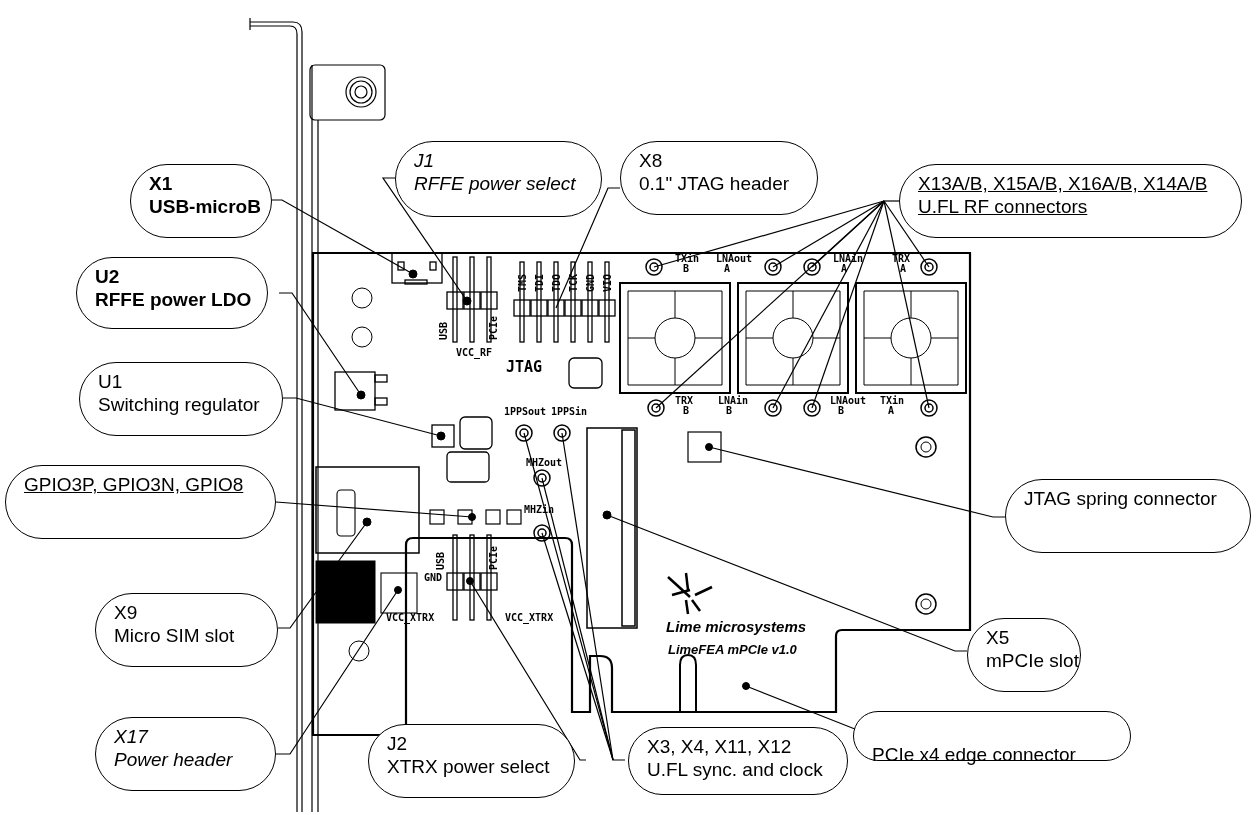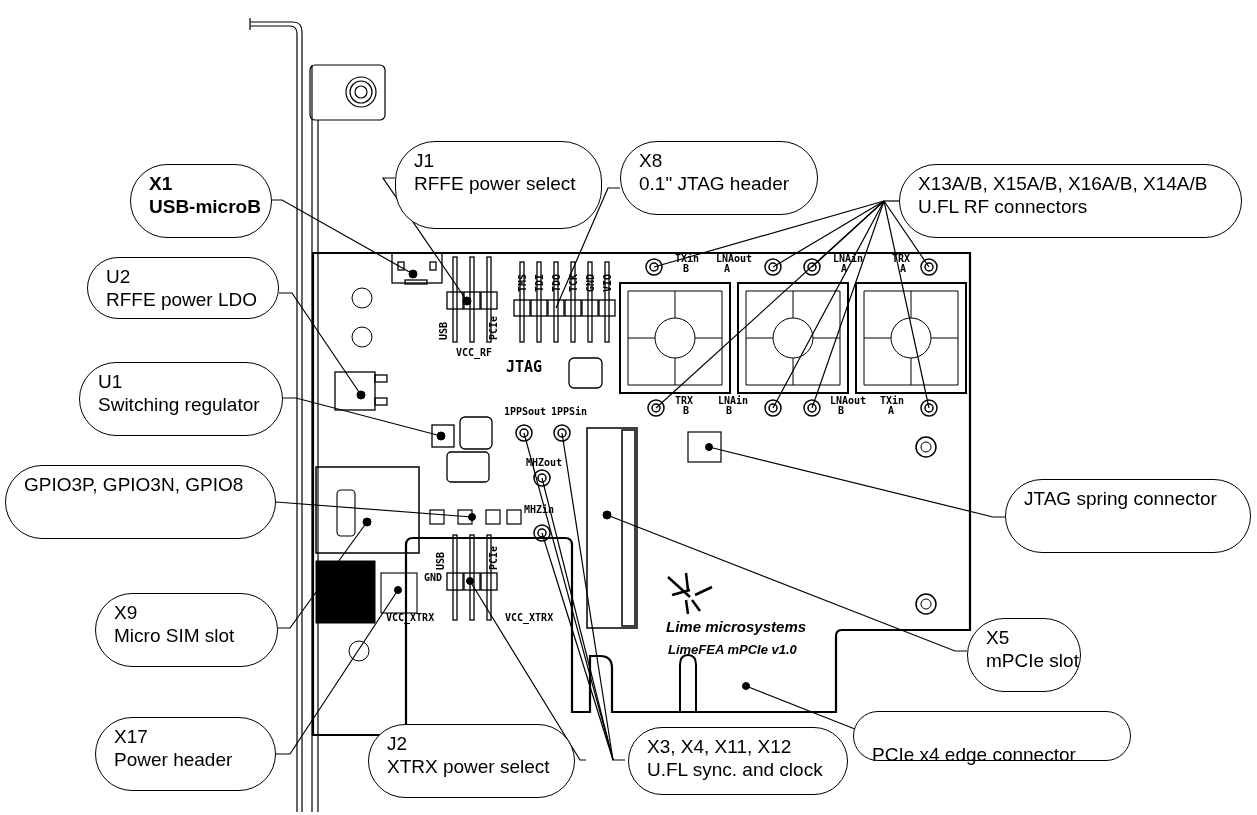--- a/index.html
+++ b/index.html
@@ -257,48 +257,48 @@
     <polyline points="613,760 562,433"></polyline>
     <polyline points="613,760 542,478"></polyline>
     <polyline points="613,760 542,533"></polyline>
   </g>
 </svg>
 
 <div class="callout" style="left:130px;top:164px;width:142px;height:74px;font-weight:bold;">
   <span class="ref">X1</span>
   <span class="desc">USB-microB</span>
 </div>
-<div class="callout" style="left:87px;top:257px;width:192px;height:62px;">
+<div class="callout" style="left:76px;top:257px;width:192px;height:72px;font-weight:bold;">
   <span class="ref">U2</span>
   <span class="desc">RFFE power LDO</span>
 </div>
 <div class="callout" style="left:79px;top:362px;width:204px;height:74px;">
   <span class="ref">U1</span>
   <span class="desc">Switching regulator</span>
 </div>
-<div class="callout" style="left:5px;top:465px;width:271px;height:74px;">
+<div class="callout" style="left:5px;top:465px;width:271px;height:74px;text-decoration:underline;">
   <span class="ref">GPIO3P, GPIO3N, GPIO8</span>
 </div>
 <div class="callout" style="left:95px;top:593px;width:183px;height:74px;">
   <span class="ref">X9</span>
   <span class="desc">Micro SIM slot</span>
 </div>
-<div class="callout" style="left:95px;top:717px;width:181px;height:74px;">
+<div class="callout" style="left:95px;top:717px;width:181px;height:74px;font-style:italic;">
   <span class="ref">X17</span>
   <span class="desc">Power header</span>
 </div>
-<div class="callout" style="left:395px;top:141px;width:207px;height:88px;">
+<div class="callout" style="left:395px;top:141px;width:207px;height:76px;font-style:italic;">
   <span class="ref">J1</span>
   <span class="desc">RFFE power select</span>
 </div>
 <div class="callout" style="left:620px;top:141px;width:198px;height:74px;">
   <span class="ref">X8</span>
   <span class="desc">0.1" JTAG header</span>
 </div>
-<div class="callout" style="left:899px;top:164px;width:343px;height:74px;">
+<div class="callout" style="left:899px;top:164px;width:343px;height:74px;text-decoration:underline;">
   <span class="ref">X13A/B, X15A/B, X16A/B, X14A/B</span>
   <span class="desc">U.FL RF connectors</span>
 </div>
 <div class="callout" style="left:1005px;top:479px;width:246px;height:74px;">
   <span class="desc">JTAG spring connector</span>
 </div>
 <div class="callout" style="left:967px;top:618px;width:114px;height:74px;">
   <span class="ref">X5</span>
   <span class="desc">mPCIe slot</span>
 </div>

